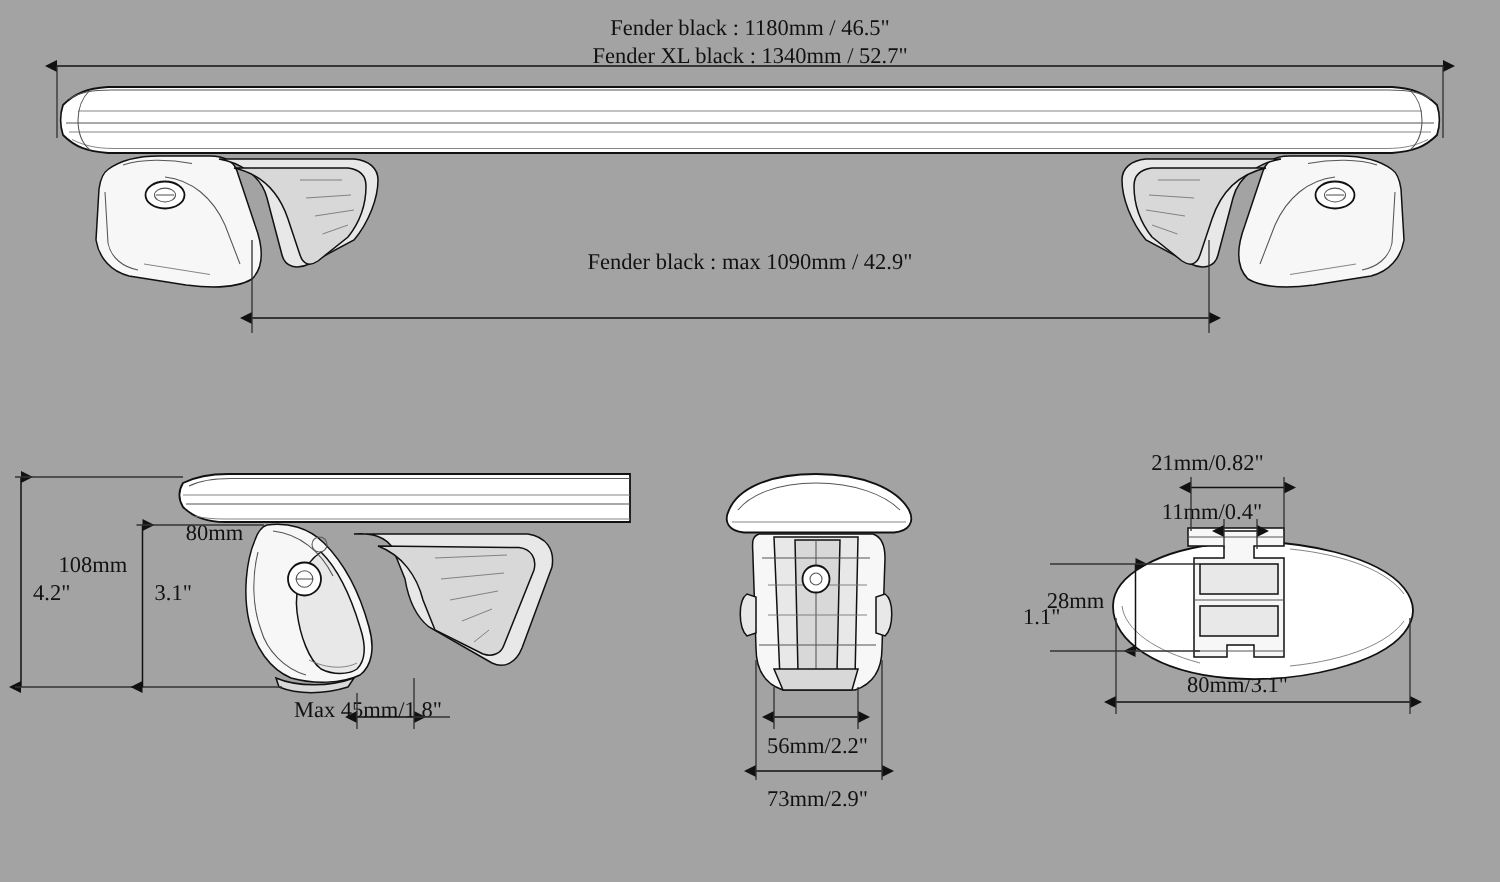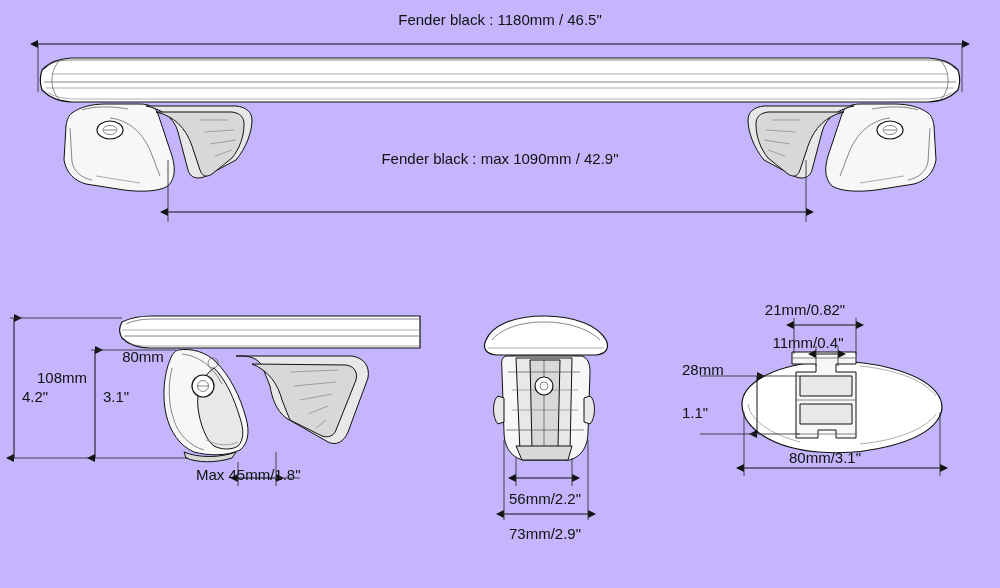--- a/index.html
+++ b/index.html
@@ -4,22 +4,22 @@
 <style>
   html, body {
     margin: 0;
     padding: 0;
     background: #ffffff;
   }
   #stage {
     position: relative;
     width: 1000px;
     height: 588px;
-    background: #c4b5fd;
-    font-family: Liberation Sans, sans-serif;
+    background: #a3a3a3;
+    font-family: Liberation Serif, serif;
     color: #111111;
     overflow: hidden;
   }
   .lbl {
     position: absolute;
     font-size: 15px;
     line-height: 19px;
     white-space: pre;
     color: #111;
   }
@@ -40,38 +40,39 @@
   .part-dd { stroke: #111; stroke-width: 1; fill: #d8d8d8; }
   .hair { stroke: #555; stroke-width: 0.7; fill: none; }
   .hair2 { stroke: #777; stroke-width: 0.6; fill: none; }
 </style>
 </head>
 <body>
 
 <div id="stage">
 
   <div class="lbl center" style="left:280px; top:10px; width:440px;">Fender black : 1180mm / 46.5"</div>
-
-  <div class="lbl center" style="left:270px; top:149px; width:460px;">Fender black : max 1090mm / 42.9"</div>
+  <div class="lbl center" style="left:280px; top:29px; width:440px;">Fender XL black : 1340mm / 52.7"</div>
+
+  <div class="lbl center" style="left:270px; top:166px; width:460px;">Fender black : max 1090mm / 42.9"</div>
 
   <div class="lbl" style="left:22px; top:368px; width:80px; text-align:center;">108mm</div>
   <div class="lbl" style="left:22px; top:387px; width:80px; text-align:left;">4.2"</div>
 
   <div class="lbl" style="left:103px; top:347px; width:80px; text-align:center;">80mm</div>
   <div class="lbl" style="left:103px; top:387px; width:80px; text-align:left;">3.1"</div>
 
   <div class="lbl" style="left:196px; top:465px; width:160px; text-align:left;">Max 45mm/1.8"</div>
 
   <div class="lbl center" style="left:490px; top:489px; width:110px;">56mm/2.2"</div>
   <div class="lbl center" style="left:490px; top:524px; width:110px;">73mm/2.9"</div>
 
   <div class="lbl center" style="left:740px; top:300px; width:130px;">21mm/0.82"</div>
   <div class="lbl center" style="left:748px; top:333px; width:120px;">11mm/0.4"</div>
 
-  <div class="lbl" style="left:682px; top:360px; width:70px; text-align:left;">28mm</div>
+  <div class="lbl" style="left:682px; top:392px; width:70px; text-align:center;">28mm</div>
   <div class="lbl" style="left:682px; top:403px; width:70px; text-align:left;">1.1"</div>
 
   <div class="lbl center" style="left:760px; top:448px; width:130px;">80mm/3.1"</div>
 
   <svg class="draw" viewBox="0 0 1000 588" xmlns="http://www.w3.org/2000/svg">
     <defs>
       <marker id="arrL" markerWidth="9" markerHeight="8" refX="8" refY="4" orient="auto">
         <path d="M8,0 L0,4 L8,8 z" fill="#111"></path>
       </marker>
       <marker id="arrR" markerWidth="9" markerHeight="8" refX="1" refY="4" orient="auto">

